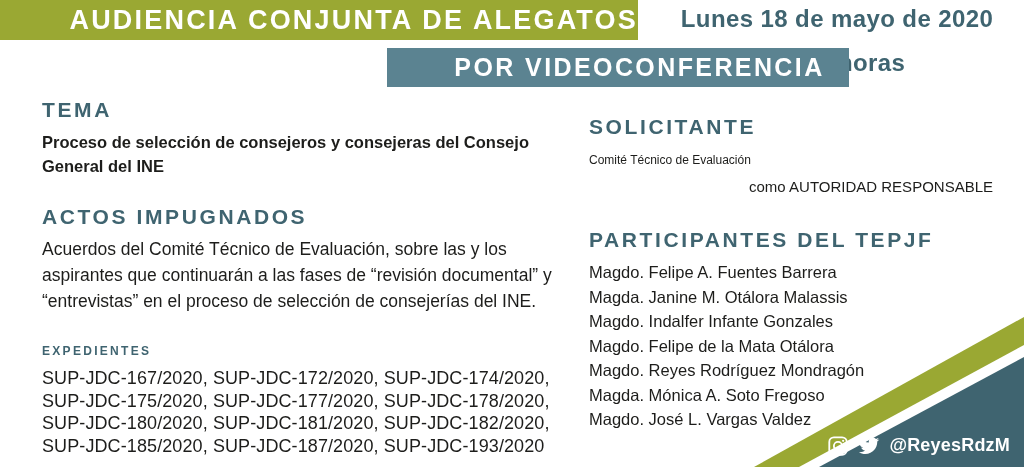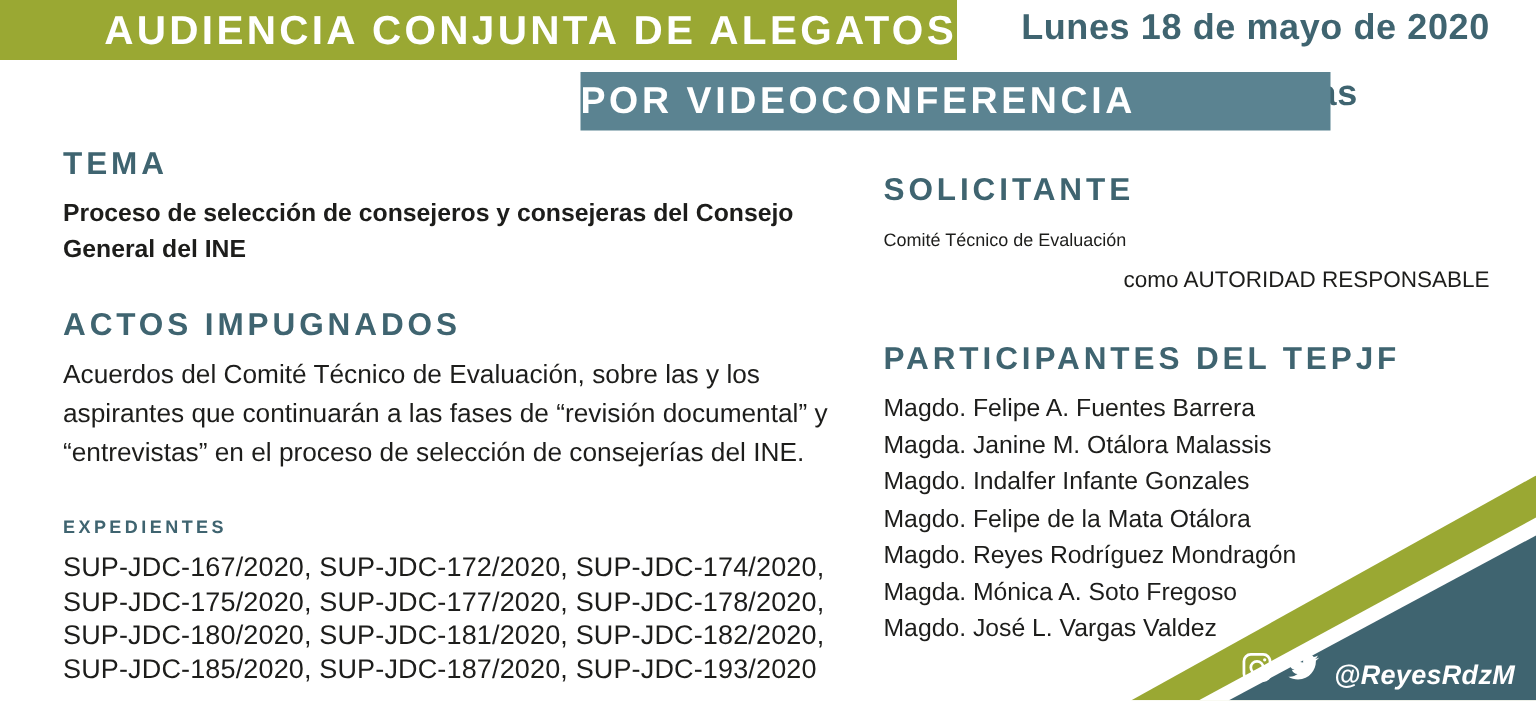--- a/index.html
+++ b/index.html
@@ -54,25 +54,26 @@
     font-weight: bold;
     letter-spacing: 0.4px;
     line-height: 34px;
     margin-top: 10px;
     white-space: nowrap;
   }
 
   .video-bar {
     position: absolute;
     left: 387px; top: 48px;
-    width: 500px; height: 39px;
+    width: 462px; height: 39px;
     background: #5b8391;
     display: flex;
     align-items: center;
-    justify-content: flex-start;
+    justify-content: center;
+    padding-left: 43px;
   }
   .video-bar span {
     color: #ffffff;
     font-size: 25px;
     font-weight: bold;
     letter-spacing: 2.4px;
     white-space: nowrap;
   }
 
   
@@ -150,24 +151,23 @@
     position: absolute;
     right: 0; bottom: 0;
     width: 420px; height: 150px;
     pointer-events: none;
   }
 
   .social {
     position: absolute;
     right: 14px; bottom: 6px;
     display: flex;
-    align-items: flex-end;
+    align-items: flex-start;
     gap: 8px;
     color: #ffffff;
-    font-style: italic;
   }
   .social .handle {
     font-size: 18px;
     font-weight: bold;
     letter-spacing: 0.2px;
     color: #ffffff;
     white-space: nowrap;
   }
   .ico { display: block; }
 </style>

